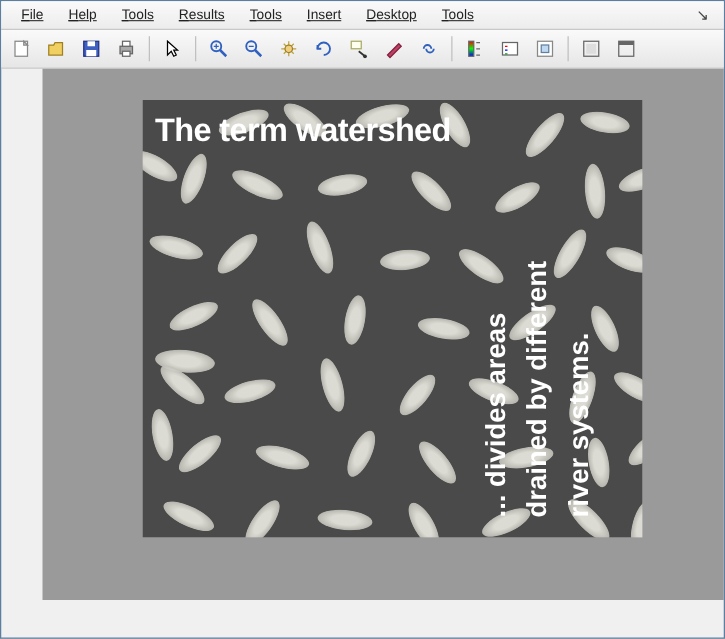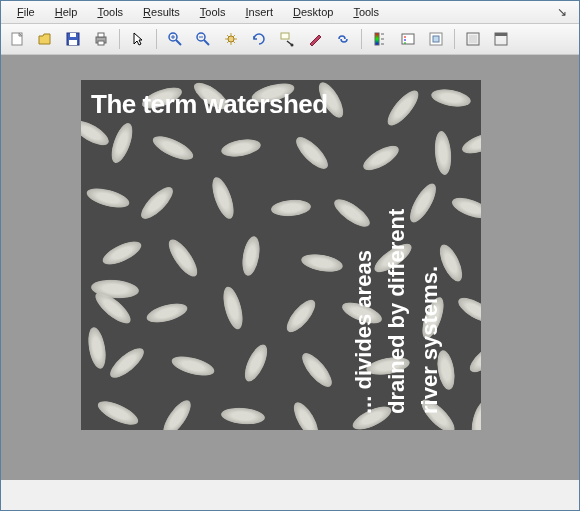--- a/index.html
+++ b/index.html
@@ -4,28 +4,28 @@
 <style>
   body { margin:0; font-family: Tahoma, "Segoe UI", sans-serif; font-size:11px; background:#888; width:580px; height:511px; overflow:hidden; }
   .window { width:578px; height:509px; margin:0 auto; background:#f0f0f0; border:1px solid #5b7fa0; box-shadow:0 0 0 1px #345; }
   .titlebar { height:30px; background:linear-gradient(#f6f9fc,#e0e8f0); display:flex; align-items:center; border-bottom:1px solid #c0c8d0; }
   .app-icon { width:16px; height:16px; margin:0 6px 0 8px; display:inline-block; }
   .title-text { flex:1; color:#333; font-size:12px; }
   .win-btns { display:flex; height:20px; margin-right:2px; }
   .win-btn { width:28px; height:20px; border:1px solid #8fa6b8; border-top:none; display:flex; align-items:center; justify-content:center; background:linear-gradient(#f5f9fc,#d8e4ee); margin-left:-1px; font-size:10px; }
   .win-btn.close { background:linear-gradient(#f08080,#d04040); color:#fff; font-weight:bold; width:46px; }
   .menubar { height:22px; background:linear-gradient(#fafafa,#ececec); display:flex; align-items:center; padding:0 6px; border-bottom:1px solid #c8c8c8; }
-  .menu-item { padding:2px 10px; text-decoration-color:#444; color:#222; cursor:default; }
+  .menu-item { padding:2px 10px; text-decoration:underline; text-decoration-color:#444; color:#222; cursor:default; }
   .menu-item::first-letter { text-decoration:underline; }
   .menu-spacer { flex:1; }
   .menu-tail { padding:2px 6px; color:#444; font-size:12px; }
   .toolbar { height:30px; background:linear-gradient(#fafafa,#e6e6e6); display:flex; align-items:center; padding:0 4px; gap:4px; border-bottom:1px solid #c8c8c8; }
   .tb-btn { width:22px; height:22px; display:flex; align-items:center; justify-content:center; border:1px solid transparent; border-radius:2px; }
   .tb-sep { width:1px; height:20px; background:#c0c0c0; margin:0 2px; }
-  .canvas-area { position:relative; background:#9a9a9a; height:425px; }
+  .canvas-area { position:relative; background:#9a9a9a; height:425px;margin-left:33px; }
   .figure-content { position:absolute; left:80px; top:25px; width:400px; height:350px; overflow:hidden; }
   .rice-bg { position:absolute; inset:0; background:#4a4a4a; }
   .grain { position:absolute; background:radial-gradient(ellipse at 50% 50%, #e8e8e0 35%, #c0c0b8 70%, rgba(0,0,0,0) 75%); border-radius:50%; opacity:0.92; }
   .overlay-text { position:absolute; color:#fff; font-family:Arial,Helvetica,sans-serif; font-weight:bold; }
   .overlay-top { left:10px; top:10px; font-size:26px; line-height:1.15; letter-spacing:-0.5px; }
   .overlay-side { left:270px; bottom:-10px; font-size:22px; line-height:1.2; transform:rotate(-90deg); transform-origin:left top; white-space:nowrap; }
   .overlay-side2 { left:303px; bottom:-10px; font-size:22px; line-height:1.2; transform:rotate(-90deg); transform-origin:left top; white-space:nowrap; }
   .overlay-side3 { left:336px; bottom:-10px; font-size:22px; line-height:1.2; transform:rotate(-90deg); transform-origin:left top; white-space:nowrap; }
   svg { display:block; }
 </style>

